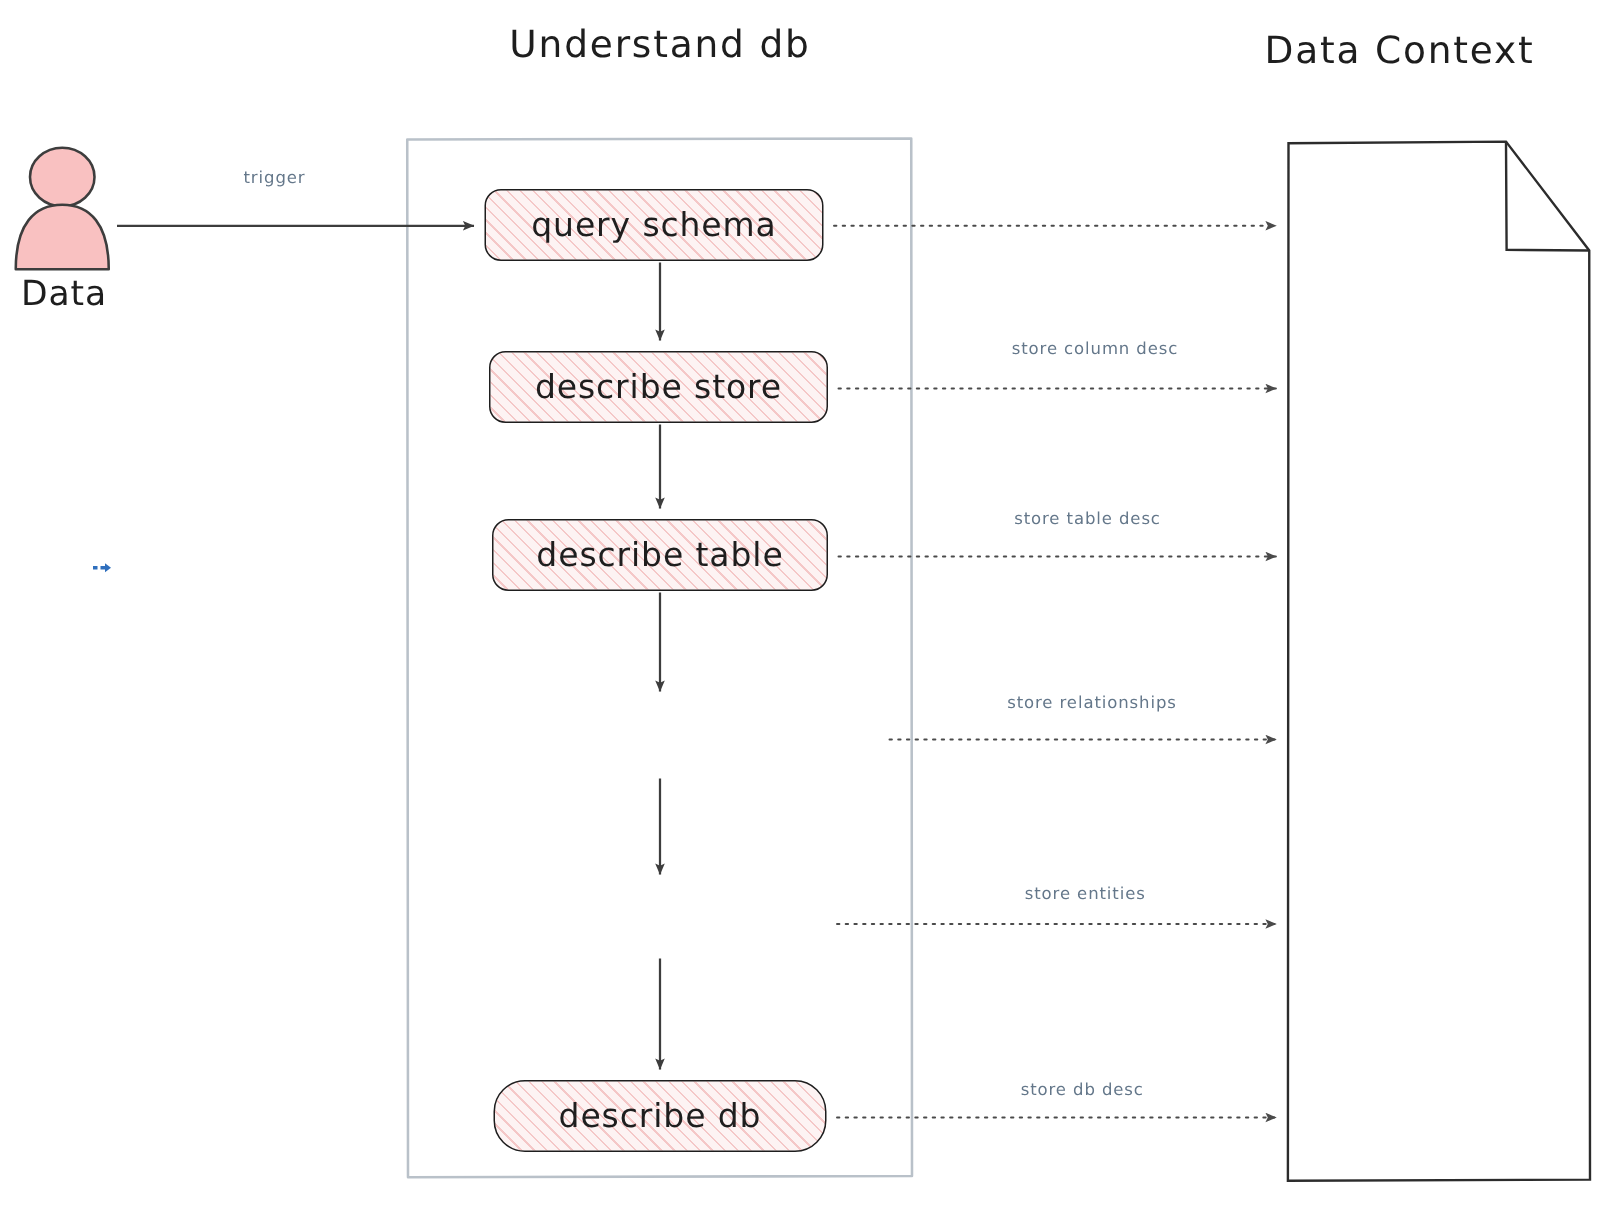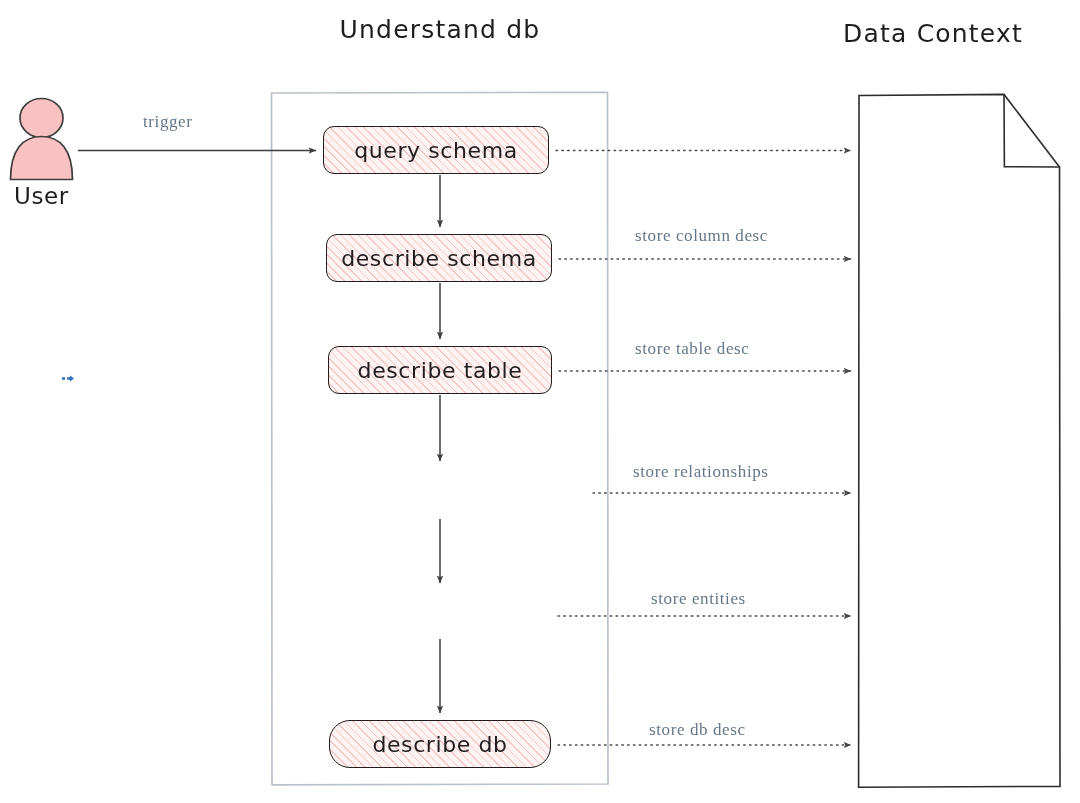--- a/index.html
+++ b/index.html
@@ -63,24 +63,24 @@
     font-size: 22px;
     letter-spacing: 0.6px;
     white-space: nowrap;
   }
   .node-label { position: relative; z-index: 2; }
 
   
   .edge-label {
     position: absolute;
     color: #64778a;
-    font-size: 17px;
+    font-size: 11px;
     letter-spacing: 0.6px;
     white-space: nowrap;
-    font-family: Liberation Serif, serif;
+    text-align: center;
   }
   .actor-caption {
     position: absolute;
     color: #1e1e1e;
     font-size: 23px;
     letter-spacing: 0.6px;
     white-space: nowrap;
   }
 </style>
 </head>
@@ -136,30 +136,30 @@
     <path d="M70,375.5 L74,378.5 L70,381.5 Z" fill="#2f6fbd"></path>
   </g>
 </svg>
 
 <div class="layer">
 
   <div class="title" id="title-understand-db">Understand db</div>
 
   <div class="title" id="title-data-context">Data Context</div>
 
-  <div class="actor-caption" style="left:14px; top:183px;">User</div>
+  <div class="actor-caption" style="left:14px; top:183px;">Data</div>
 
   <div class="edge-label" style="left:143px; top:112px; width:80px;">trigger</div>
 
   <div class="node" style="left:323px; top:126px; width:226px; height:48px;">
     <span class="node-label">query schema</span>
   </div>
 
   <div class="node" style="left:326px; top:234px; width:226px; height:48px;">
-    <span class="node-label">describe schema</span>
+    <span class="node-label">describe store</span>
   </div>
 
   <div class="node" style="left:328px; top:346px; width:224px; height:48px;align-items:center;">
     <span class="node-label">describe table</span>
   </div>
 
 
 
   <div class="node" style="left:329px; top:720px; width:222px; height:48px;border-radius:21px;">
     <span class="node-label">describe db</span>

